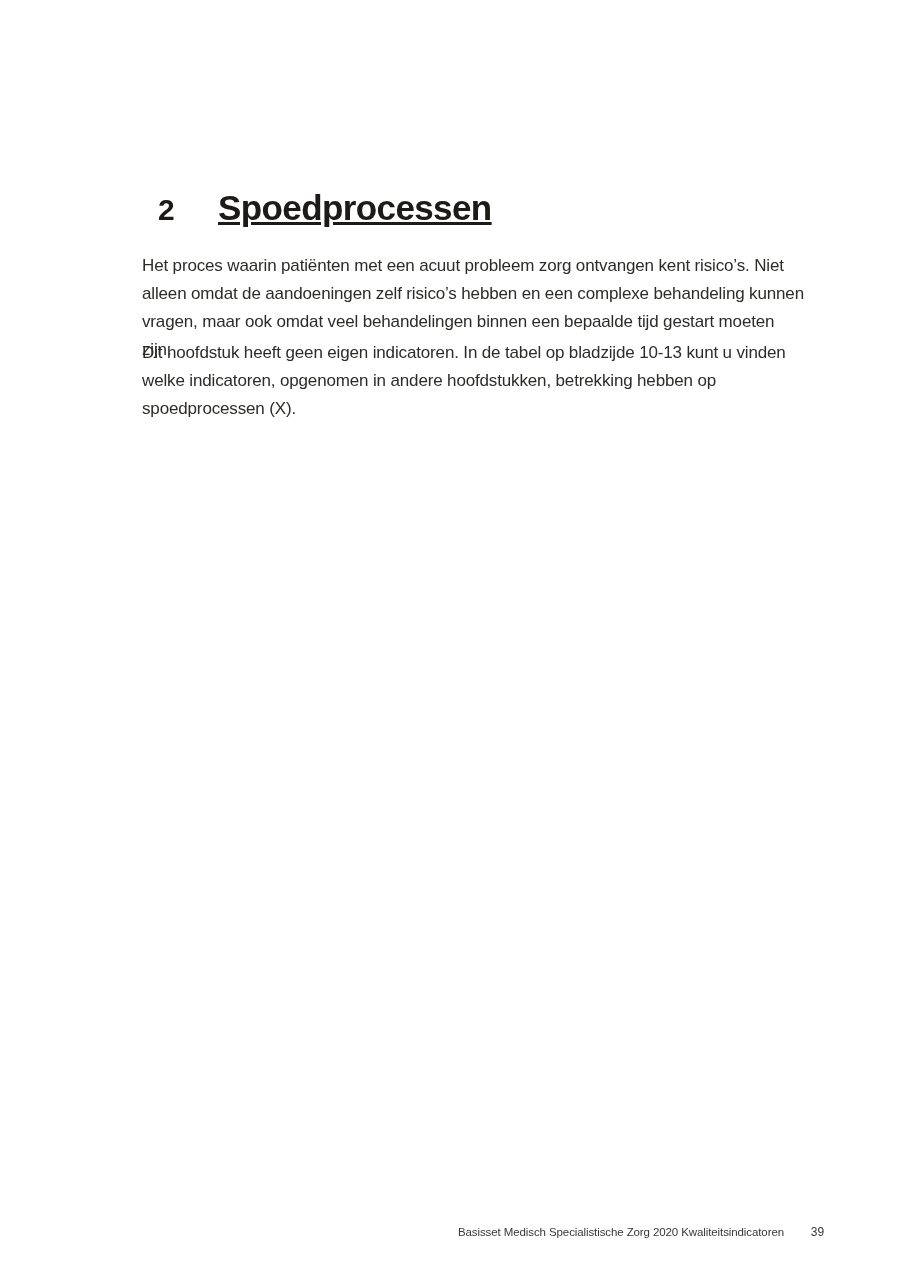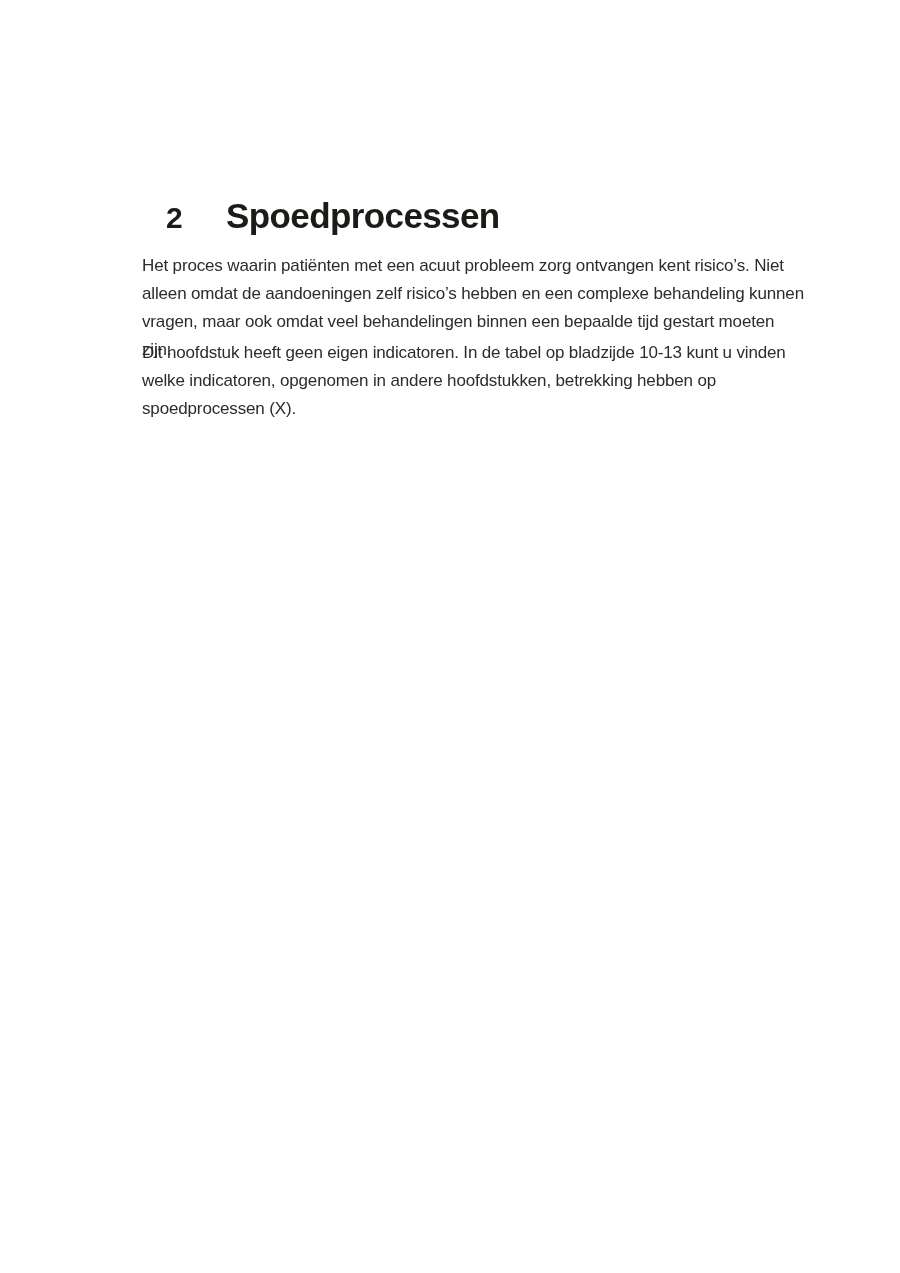--- a/index.html
+++ b/index.html
@@ -12,26 +12,27 @@
     width: 900px;
     height: 1273px;
     background: #ffffff;
     overflow: hidden;
     font-family: "Liberation Sans", "DejaVu Sans", sans-serif;
   }
   .chapter-heading {
     position: absolute;
     left: 158px;
     top: 188px;
-    margin: 8px;
+    margin: 0;
     font-size: 35px;
     font-weight: 700;
     letter-spacing: -0.6px;
     color: #1d1b18;
     white-space: nowrap;
+    text-decoration: underline;
   }
   .chapter-number {
     display: inline-block;
     width: 60px;
     font-size: 30px;
     vertical-align: baseline;
   }
   .body-paragraph {
     position: absolute;
     left: 142px;
@@ -66,14 +67,18 @@
 <div class="page">
 
   <h1 class="chapter-heading">
     <span class="chapter-number">2</span><span class="chapter-title">Spoedprocessen</span>
   </h1>
 
   <p class="body-paragraph paragraph-1">Het proces waarin patiënten met een acuut probleem zorg ontvangen kent risico’s. Niet alleen omdat de aandoeningen zelf risico’s hebben en een complexe behandeling kunnen vragen, maar ook omdat veel behandelingen binnen een bepaalde tijd gestart moeten zijn.</p>
 
   <p class="body-paragraph paragraph-2">Dit hoofdstuk heeft geen eigen indicatoren. In de tabel op bladzijde 10-13 kunt u vinden welke indicatoren, opgenomen in andere hoofdstukken, betrekking hebben op spoedprocessen (X).</p>
 
+  <div class="page-footer">
+    <span class="footer-text">Basisset Medisch Specialistische Zorg 2020 Kwaliteitsindicatoren</span>
+    <span class="footer-page-number">39</span>
+  </div>
 
 </div>
 
 </body></html>

